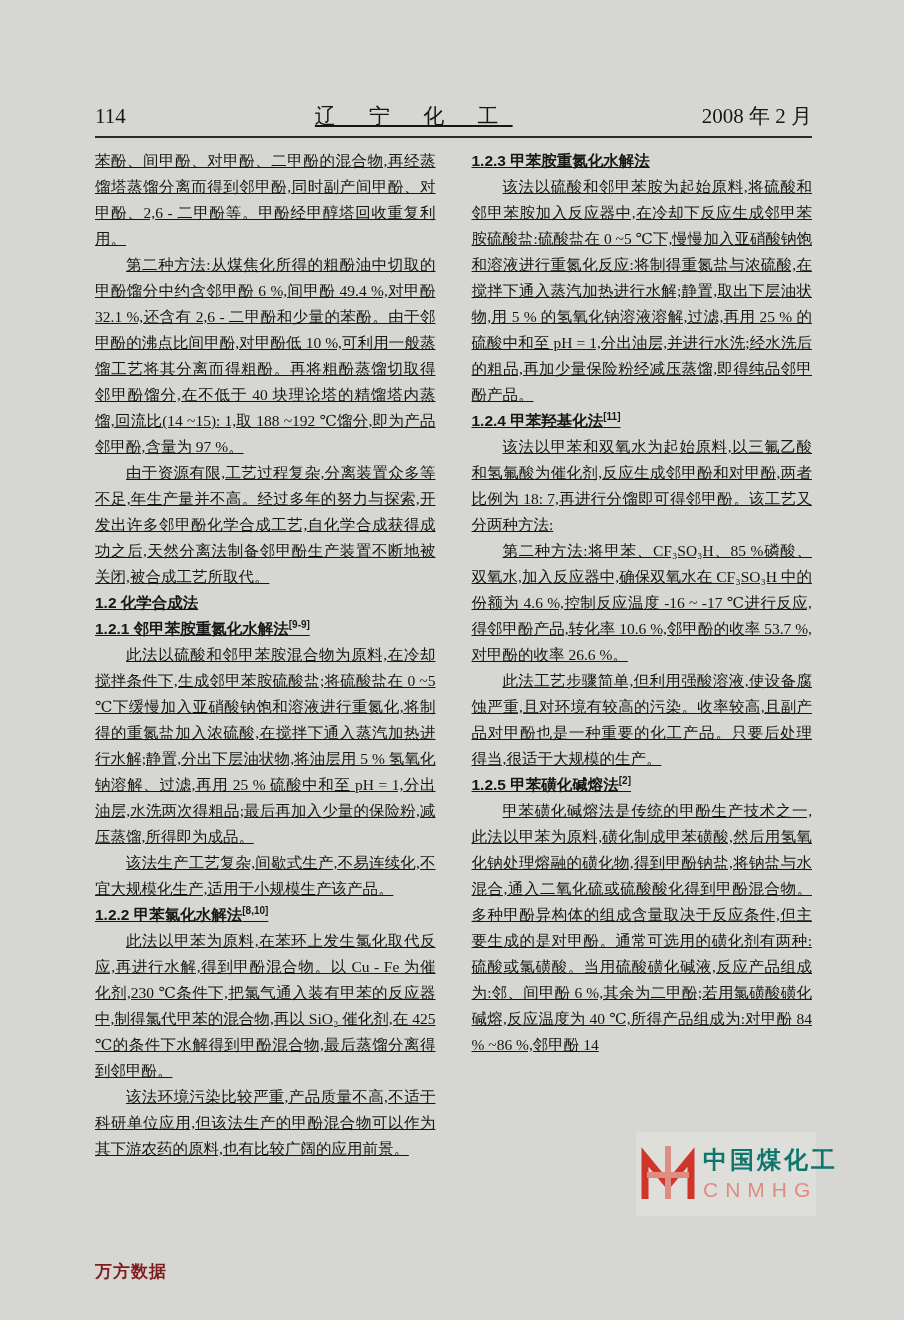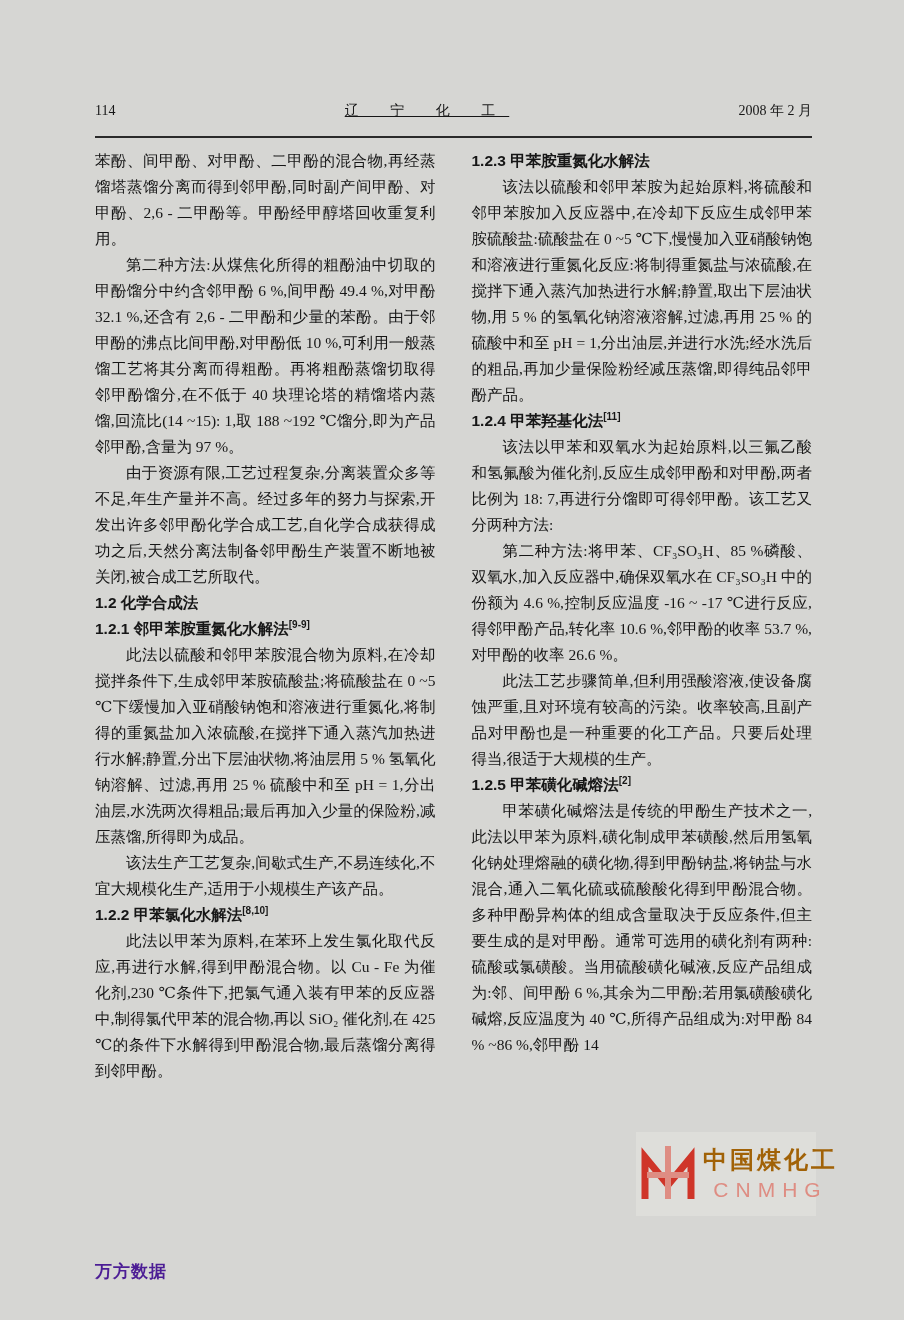--- a/index.html
+++ b/index.html
@@ -17,37 +17,38 @@
     overflow: hidden;
   }
   .page-header {
     position: absolute;
     top: 102px;
     left: 95px;
     width: 717px;
     display: flex;
     justify-content: space-between;
     align-items: baseline;
-    font-size: 14px;
+    font-size: 21px;
   }
   .journal-title { letter-spacing: 14px; text-decoration: underline; }
   .header-rule {
     position: absolute;
     top: 136px;
     left: 95px;
     width: 717px;
     border-top: 2px solid #2a2a2a;
   }
   .columns {
     position: absolute;
     top: 148px;
     left: 95px;
     width: 717px;
     display: flex;
     gap: 36px;
+    text-decoration: underline;
   }
   .col {
     width: 343px;
     font-size: 15.5px;
     line-height: 26px;
     text-align: justify;
   }
   .col p { margin: 0; }
   .col p.body { text-indent: 2em; }
   .col p.cont { text-indent: 0; }
@@ -72,41 +73,40 @@
     width: 180px;
     height: 84px;
     background: #dededa;
     display: flex;
     align-items: center;
     gap: 7px;
     padding-left: 4px;
   }
   .wm-text { display: flex; flex-direction: column; line-height: 1.15; }
   .wm-cn {
-    color: #a16207;
+    color: #0f766e;
     font-size: 24px;
     font-weight: bold;
     letter-spacing: 3px;
     font-family: "Liberation Sans", "DejaVu Sans", sans-serif;
     white-space: nowrap;
   }
   .wm-en {
     color: #de8d83;
     font-size: 21px;
     letter-spacing: 7px;
     font-family: "Liberation Sans", "DejaVu Sans", sans-serif;
     margin-top: 4px;
-    text-align: center;
   }
   
   .wanfang {
     position: absolute;
     left: 95px;
     top: 1260px;
-    color: #4c1d95;
+    color: #7f1d1d;
     font-size: 17px;
     font-weight: bold;
     font-family: "Liberation Sans", "DejaVu Sans", sans-serif;
     letter-spacing: 1px;
   }
 </style>
 </head>
 <body>
 
 <div class="page">
@@ -124,20 +124,21 @@
     <section class="col">
       <p class="cont">苯酚、间甲酚、对甲酚、二甲酚的混合物,再经蒸馏塔蒸馏分离而得到邻甲酚,同时副产间甲酚、对甲酚、2,6 - 二甲酚等。甲酚经甲醇塔回收重复利用。</p>
       <p class="body">第二种方法:从煤焦化所得的粗酚油中切取的甲酚馏分中约含邻甲酚 6 %,间甲酚 49.4 %,对甲酚 32.1 %,还含有 2,6 - 二甲酚和少量的苯酚。由于邻甲酚的沸点比间甲酚,对甲酚低 10 %,可利用一般蒸馏工艺将其分离而得粗酚。再将粗酚蒸馏切取得邻甲酚馏分,在不低于 40 块理论塔的精馏塔内蒸馏,回流比(14 ~15): 1,取 188 ~192 ℃馏分,即为产品邻甲酚,含量为 97 %。</p>
       <p class="body">由于资源有限,工艺过程复杂,分离装置众多等不足,年生产量并不高。经过多年的努力与探索,开发出许多邻甲酚化学合成工艺,自化学合成获得成功之后,天然分离法制备邻甲酚生产装置不断地被关闭,被合成工艺所取代。</p>
       <h2>1.2  化学合成法</h2>
       <h3><span>1.2.1  邻甲苯胺重氮化水解法</span><sup class="cite">[9-9]</sup></h3>
       <p class="body">此法以硫酸和邻甲苯胺混合物为原料,在冷却搅拌条件下,生成邻甲苯胺硫酸盐;将硫酸盐在 0 ~5 ℃下缓慢加入亚硝酸钠饱和溶液进行重氮化,将制得的重氮盐加入浓硫酸,在搅拌下通入蒸汽加热进行水解;静置,分出下层油状物,将油层用 5 % 氢氧化钠溶解、过滤,再用 25 % 硫酸中和至 pH = 1,分出油层,水洗两次得粗品;最后再加入少量的保险粉,减压蒸馏,所得即为成品。</p>
       <p class="body">该法生产工艺复杂,间歇式生产,不易连续化,不宜大规模化生产,适用于小规模生产该产品。</p>
       <h3><span>1.2.2  甲苯氯化水解法</span><sup class="cite">[8,10]</sup></h3>
       <p class="body">此法以甲苯为原料,在苯环上发生氯化取代反应,再进行水解,得到甲酚混合物。以 Cu - Fe 为催化剂,230 ℃条件下,把氯气通入装有甲苯的反应器中,制得氯代甲苯的混合物,再以 SiO₂ 催化剂,在 425 ℃的条件下水解得到甲酚混合物,最后蒸馏分离得到邻甲酚。</p>
+      <p class="body">该法环境污染比较严重,产品质量不高,不适于科研单位应用,但该法生产的甲酚混合物可以作为其下游农药的原料,也有比较广阔的应用前景。</p>
     </section>
 
     <section class="col">
       <h3>1.2.3  甲苯胺重氮化水解法</h3>
       <p class="body">该法以硫酸和邻甲苯胺为起始原料,将硫酸和邻甲苯胺加入反应器中,在冷却下反应生成邻甲苯胺硫酸盐:硫酸盐在 0 ~5 ℃下,慢慢加入亚硝酸钠饱和溶液进行重氮化反应:将制得重氮盐与浓硫酸,在搅拌下通入蒸汽加热进行水解;静置,取出下层油状物,用 5 % 的氢氧化钠溶液溶解,过滤,再用 25 % 的硫酸中和至 pH = 1,分出油层,并进行水洗;经水洗后的粗品,再加少量保险粉经减压蒸馏,即得纯品邻甲酚产品。</p>
       <h3><span>1.2.4  甲苯羟基化法</span><sup class="cite">[11]</sup></h3>
       <p class="body">该法以甲苯和双氧水为起始原料,以三氟乙酸和氢氟酸为催化剂,反应生成邻甲酚和对甲酚,两者比例为 18: 7,再进行分馏即可得邻甲酚。该工艺又分两种方法:</p>
       <p class="body">第二种方法:将甲苯、CF₃SO₃H、85 %磷酸、双氧水,加入反应器中,确保双氧水在 CF₃SO₃H 中的份额为 4.6 %,控制反应温度 -16 ~ -17 ℃进行反应,得邻甲酚产品,转化率 10.6 %,邻甲酚的收率 53.7 %,对甲酚的收率 26.6 %。</p>
       <p class="body">此法工艺步骤简单,但利用强酸溶液,使设备腐蚀严重,且对环境有较高的污染。收率较高,且副产品对甲酚也是一种重要的化工产品。只要后处理得当,很适于大规模的生产。</p>
       <h3><span>1.2.5  甲苯磺化碱熔法</span><sup class="cite">[2]</sup></h3>

